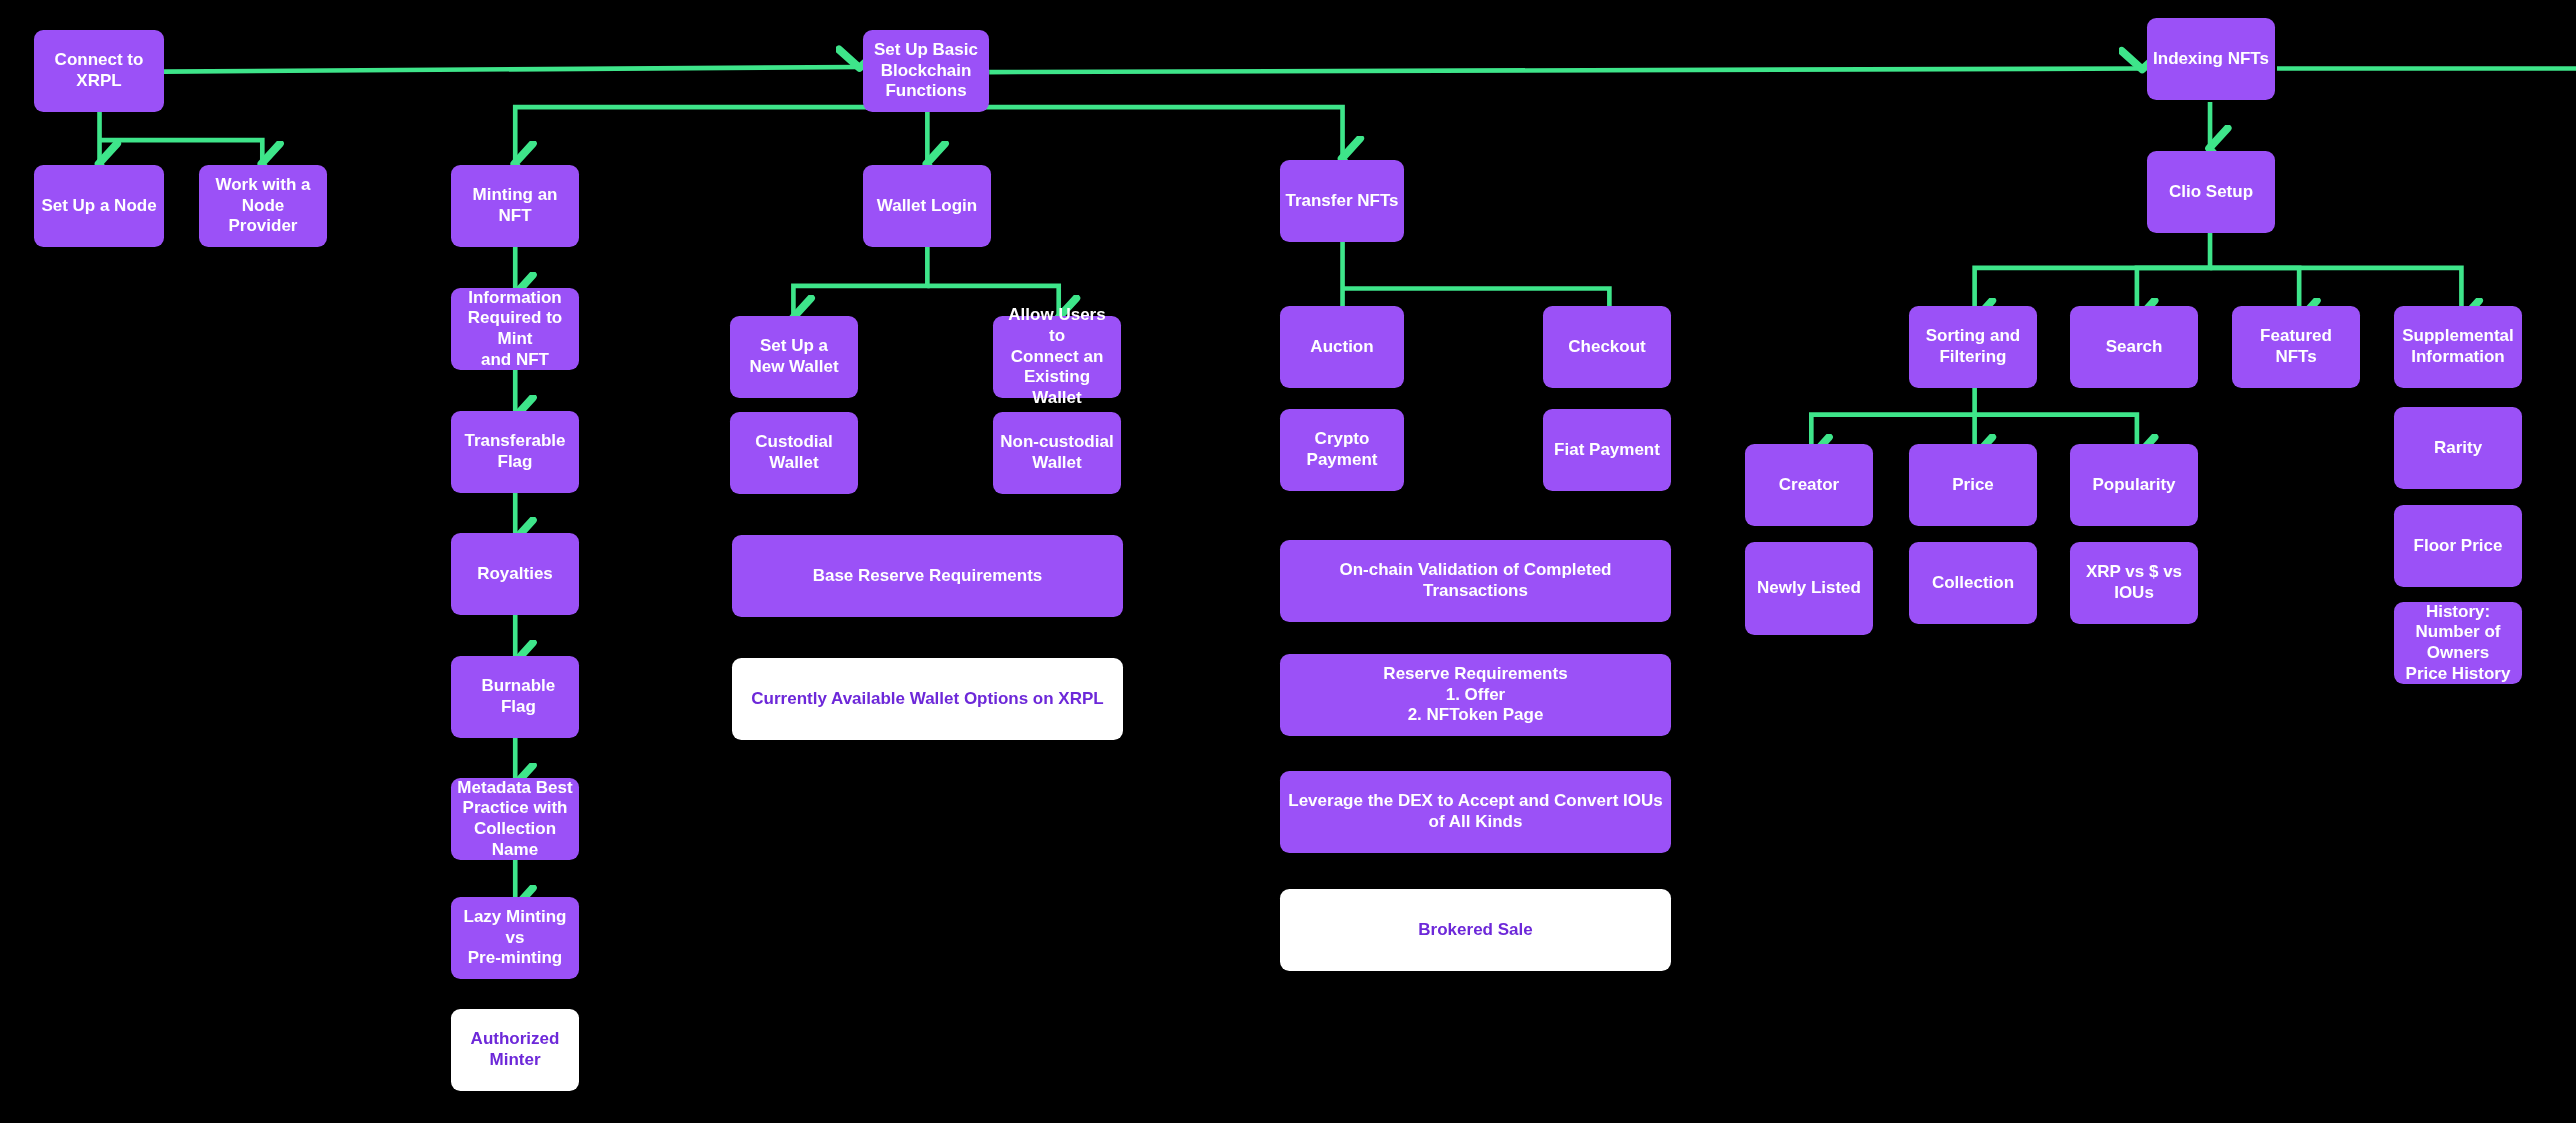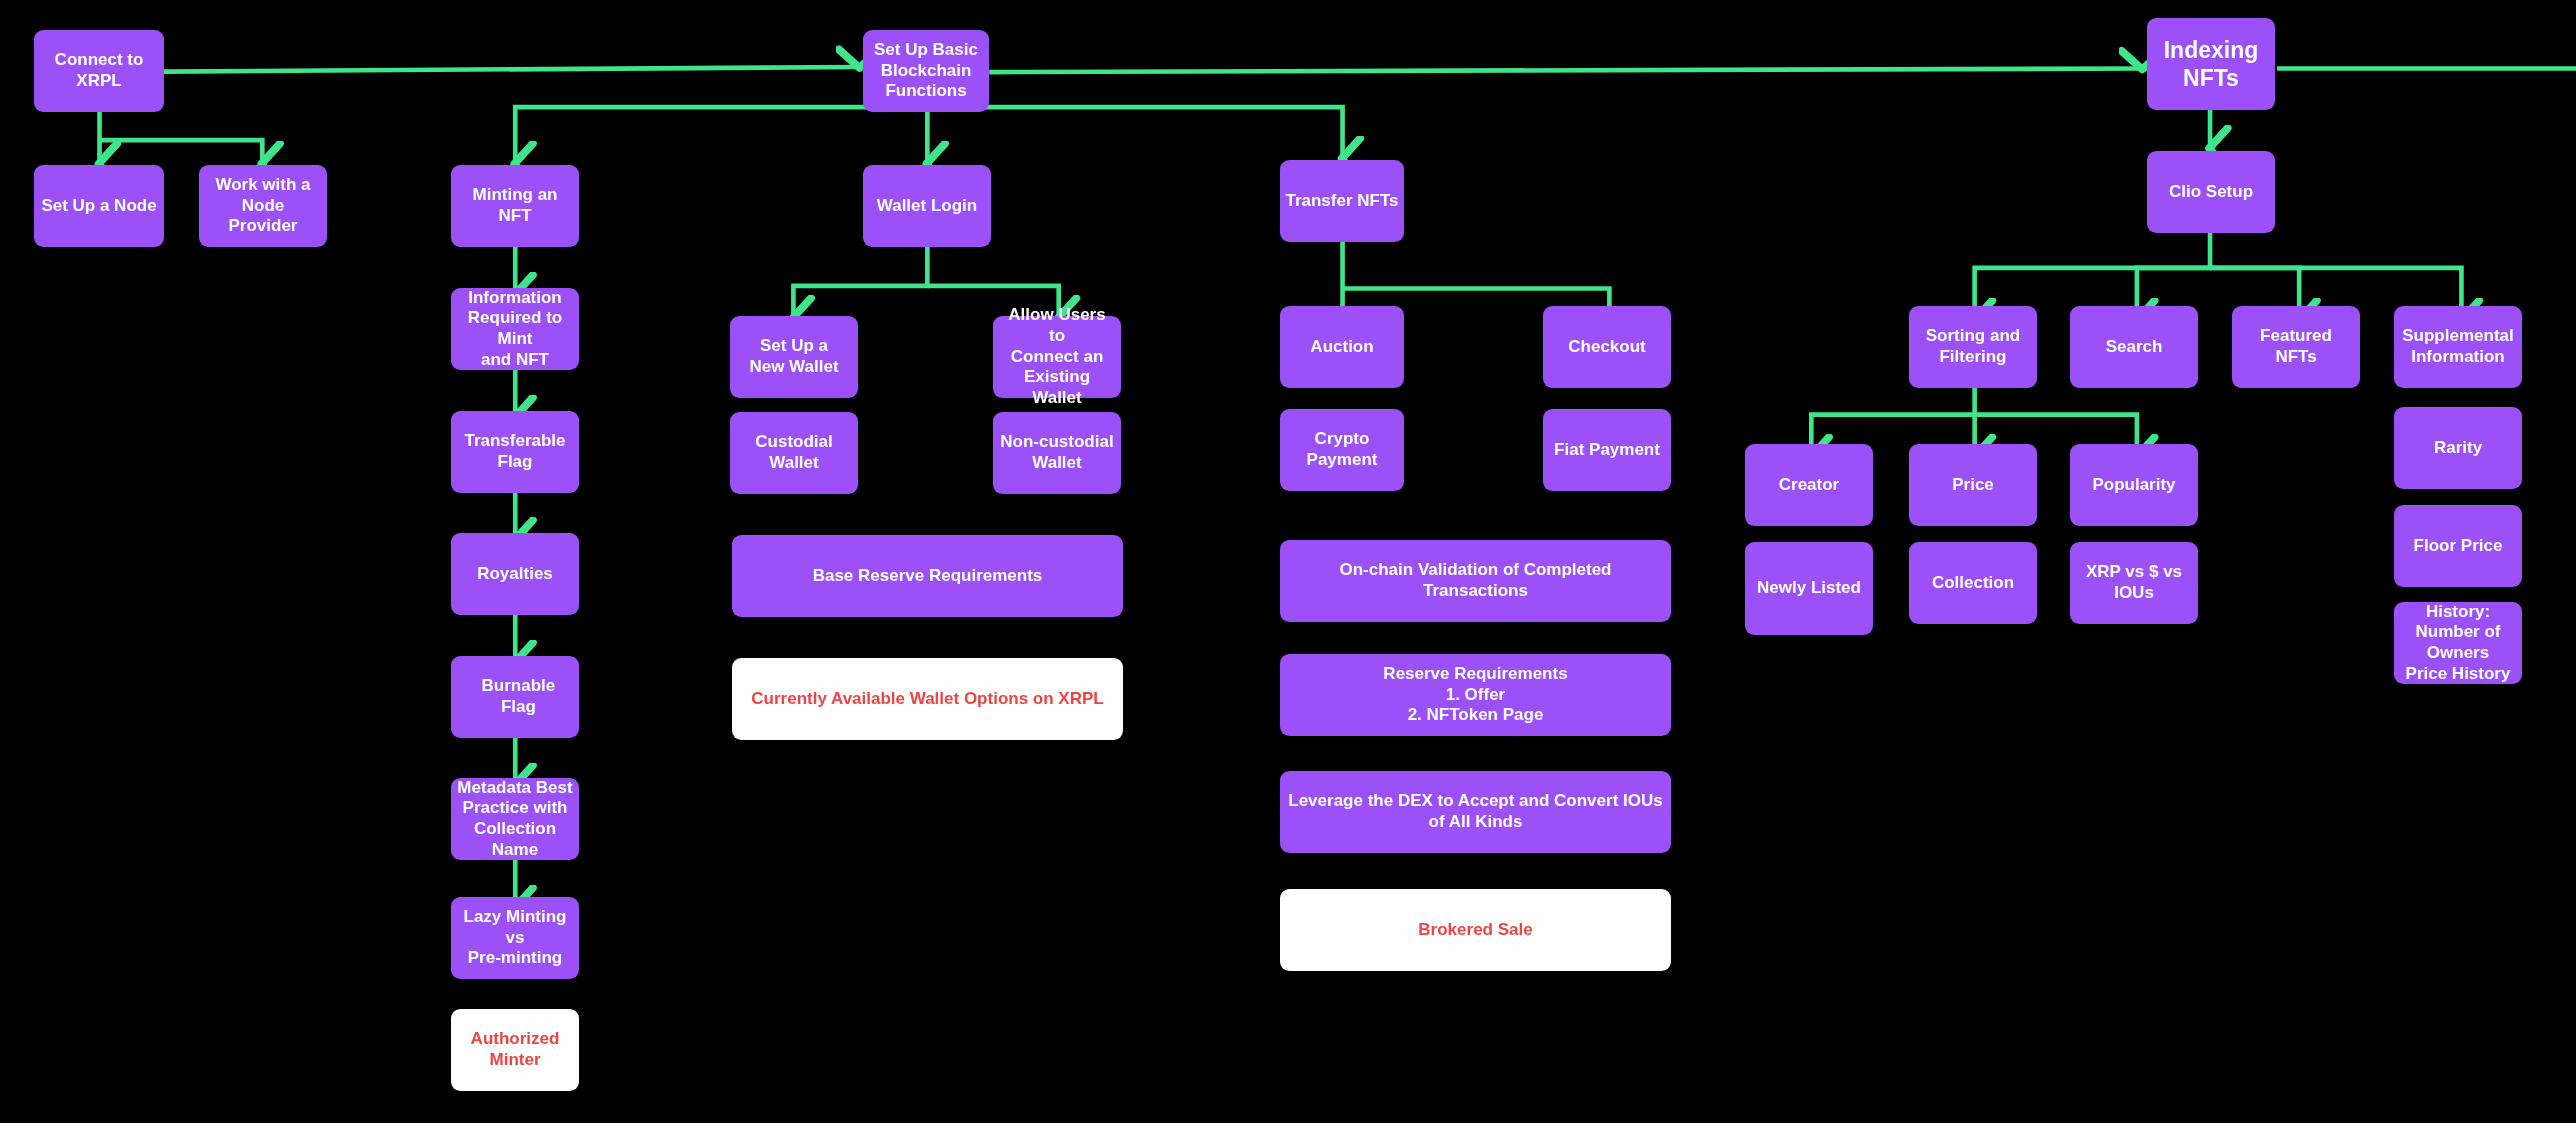--- a/index.html
+++ b/index.html
@@ -3,21 +3,21 @@
 <meta charset="utf-8">
 <style>
   html,body{margin:0;padding:0;background:#000;}
   #stage{position:relative;width:2784px;height:1123px;background:#000;overflow:hidden;
          font-family:"Liberation Sans","DejaVu Sans",sans-serif;}
   #edges{position:absolute;left:0;top:0;width:2784px;height:1123px;pointer-events:none;}
   .node{position:absolute;box-sizing:border-box;border-radius:9.3px;
         display:flex;align-items:center;justify-content:center;text-align:center;
         font-weight:700;line-height:1.22;padding:3.1px 5.2px;}
   .node.purple{background:#9b51f7;color:#ffffff;}
-  .node.white{background:#ffffff;color:#ef4444;}
+  .node.white{background:#ffffff;color:#6d28d9;}
   .node span{display:block;white-space:pre-line;}
 </style>
 </head>
 <body>
 
 <div id="stage">
   <svg id="edges" viewBox="0 0 5404 2180" xmlns="http://www.w3.org/2000/svg">
     <defs>
       <marker id="ah" markerWidth="10" markerHeight="10" refX="5.2" refY="5" orient="auto" markerUnits="strokeWidth">
         <path d="M0.6,1.2 L5,5.2 L9.4,1.2" fill="none" stroke="#3ee58a" stroke-width="1.7" stroke-linecap="round" stroke-linejoin="round"></path>
@@ -165,21 +165,21 @@
         <span>Reserve Requirements
 1. Offer
 2. NFToken Page</span>
       </div>
       <div class="node purple" style="left: 1280px; top: 771px; width: 391px; height: 82px; font-size: 17px;">
         <span>Leverage the DEX to Accept and Convert IOUs of All Kinds</span>
       </div>
       <div class="node white" style="left: 1280px; top: 889px; width: 391px; height: 82px; font-size: 17px;">
         <span>Brokered Sale</span>
       </div>
-      <div class="node purple" style="left: 2147px; top: 18px; width: 128px; height: 92px; font-size: 23px; text-align: center;">
+      <div class="node purple" style="left: 2147px; top: 18px; width: 128px; height: 82px; font-size: 17px; text-align: center;">
         <span>Indexing NFTs</span>
       </div>
       <div class="node purple" style="left: 2147px; top: 151px; width: 128px; height: 82px; font-size: 17px;">
         <span>Clio Setup</span>
       </div>
       <div class="node purple" style="left: 1909px; top: 306px; width: 128px; height: 82px; font-size: 17px;">
         <span>Sorting and
 Filtering</span>
       </div>
       <div class="node purple" style="left: 2070px; top: 306px; width: 128px; height: 82px; font-size: 17px;">

